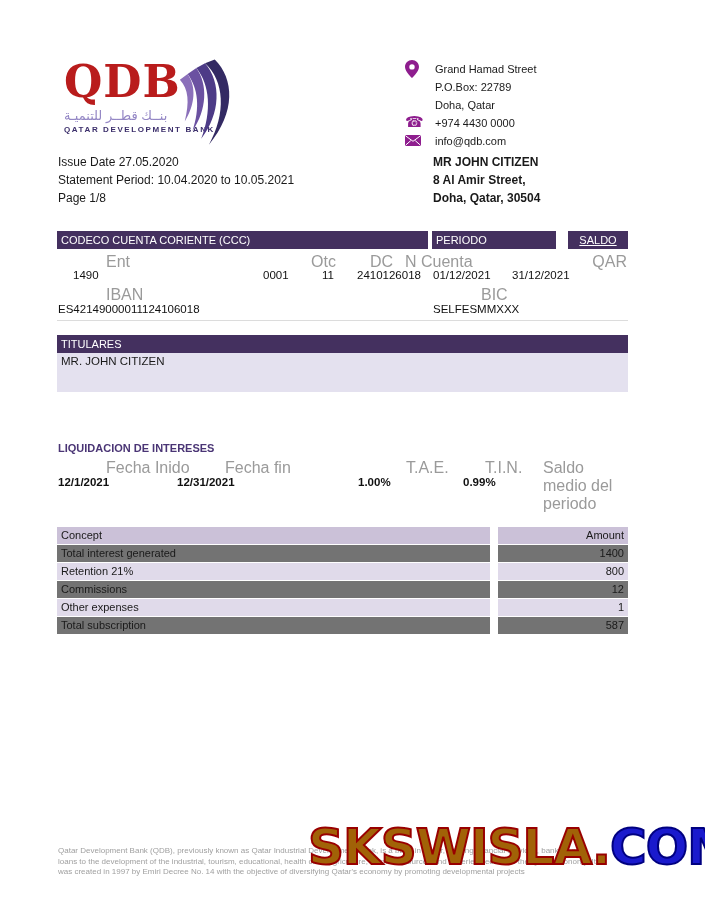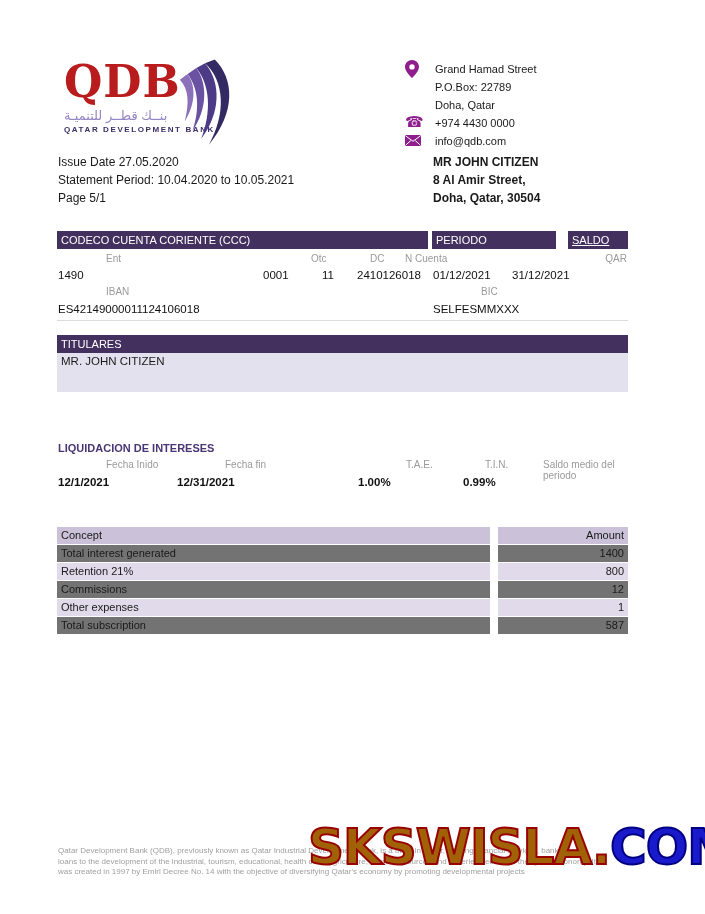--- a/index.html
+++ b/index.html
@@ -28,23 +28,23 @@
   
   .band{background:#44305f;color:#ffffff;font-size:11px;line-height:18px;height:18px;
         padding:0 4px;box-sizing:border-box;}
 
   .ccc-section{left:57px;top:231px;width:571px;height:90px;}
   .ccc-head{display:flex;width:571px;}
   .seg1{width:371px;}
   .gap1{width:4px;}
   .seg2{width:124px;}
   .gap2{width:12px;}
-  .seg3{width:60px;text-align:left;text-decoration:underline;}
-
-  .lbl{color:#9a9a9a;font-size:10px;padding-left:48px;}
+  .seg3{width:60px;text-align:center;text-decoration:underline;}
+
+  .lbl{color:#9a9a9a;font-size:16px;padding-left:48px;}
   .val{color:#111111;font-size:11.5px;}
   .ccc-line{position:absolute;left:0;right:0;top:89px;border-top:1px solid #dcdcdc;}
 
   
   .tit-band{left:57px;top:335px;width:571px;}
   .tit-body{left:57px;top:353px;width:571px;height:39px;background:#e4e1ef;
             font-size:11.5px;padding:2px 4px;box-sizing:border-box;}
 
   
   .int-title{left:58px;top:442px;font-size:11px;font-weight:bold;color:#4a3575;}
@@ -116,21 +116,21 @@
           <path d="M0.8 1 L8 6.3 L15.2 1 M0.8 10 L5.8 5.6 M15.2 10 L10.2 5.6" stroke="#ffffff" stroke-width="1" fill="none"></path>
         </svg>
       </span>
       <span>info@qdb.com</span>
     </div>
   </div>
 
   <div class="abs meta-block">
     <div>Issue Date 27.05.2020</div>
     <div>Statement Period: 10.04.2020 to 10.05.2021</div>
-    <div>Page 5/1</div>
+    <div>Page 1/8</div>
   </div>
 
   <div class="abs customer-block">
     <div>MR JOHN CITIZEN</div>
     <div>8  Al Amir Street,</div>
     <div>Doha, Qatar, 30504</div>
   </div>
 
   <div class="abs ccc-section">
     <div class="ccc-head">
@@ -140,21 +140,21 @@
       <div class="gap2"></div>
       <div class="band seg3">SALDO</div>
     </div>
 
     <span class="abs lbl" style="left:1px;top:22px;">Ent</span>
     <span class="abs lbl" style="left:206px;top:22px;">Otc</span>
     <span class="abs lbl" style="left:265px;top:22px;">DC</span>
     <span class="abs lbl" style="left:300px;top:22px;">N Cuenta</span>
     <span class="abs lbl" style="right:1px;top:22px;">QAR</span>
 
-    <span class="abs val" style="left:1px;top:38px;text-align:right;">1490</span>
+    <span class="abs val" style="left:16px;top:38px;text-align:right;">1490</span>
     <span class="abs val" style="left:206px;top:38px;">0001</span>
     <span class="abs val" style="left:265px;top:38px;">11</span>
     <span class="abs val" style="left:300px;top:38px;">2410126018</span>
     <span class="abs val" style="left:376px;top:38px;">01/12/2021</span>
     <span class="abs val" style="left:455px;top:38px;">31/12/2021</span>
 
     <span class="abs lbl" style="left:1px;top:55px;">IBAN</span>
     <span class="abs lbl" style="left:376px;top:55px;">BIC</span>
 
     <span class="abs val" style="left:1px;top:72px;">ES42149000011124106018</span>

